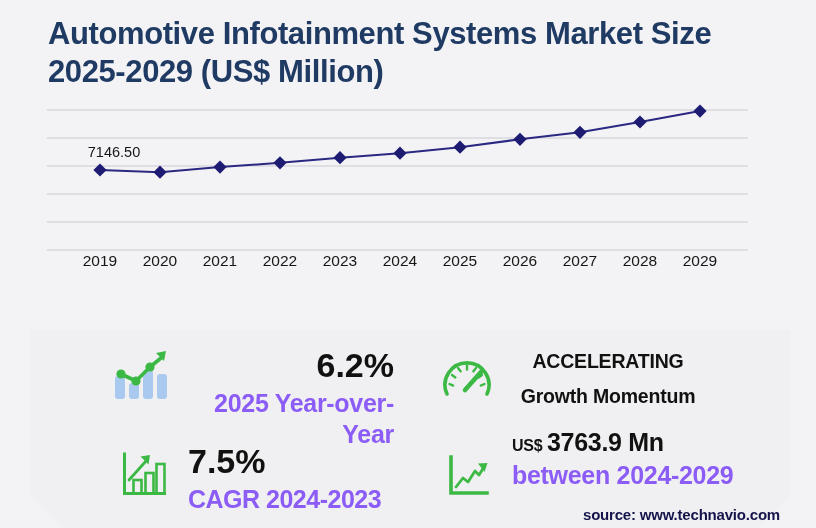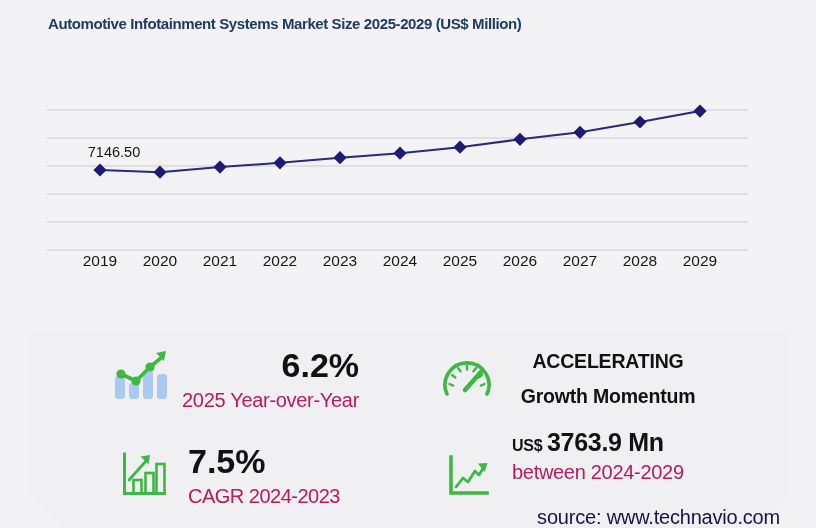--- a/index.html
+++ b/index.html
@@ -18,43 +18,43 @@
   html,body{width:816px;height:528px;}
   body{
     position:relative;
     background:var(--page-bg);
     font-family:"Liberation Sans", sans-serif;
     overflow:hidden;
     color:var(--dark);
   }
   .title{
     position:absolute;left:48px;top:15px;width:706px;
-    font-size:15px;font-weight:700;line-height:1.22;
+    font-size:31px;font-weight:700;line-height:1.22;
     letter-spacing:-0.4px;color:var(--navy);
   }
   .chart-wrap{position:absolute;left:0;top:88px;width:816px;height:192px;}
   svg text.tick{font-family:"Liberation Sans",sans-serif;font-size:15.5px;fill:#161616;}
   svg text.dlabel{font-family:"Liberation Sans",sans-serif;font-size:14.5px;fill:#161616;}
   .panel{
     position:absolute;left:30px;top:330px;width:760px;height:198px;
     background:var(--panel-bg);
     clip-path:polygon(0 0,760px 0,760px 165px,727px 198px,33px 198px,0 165px);
   }
   .stat{position:absolute;}
   .stat .icon{position:absolute;}
   .big-value{font-size:34px;font-weight:700;letter-spacing:0;color:var(--dark);line-height:1;}
-  .stat-label{font-size:20px;font-weight:400;letter-spacing:-0.3px;color:#be185d;line-height:1.22;}
+  .stat-label{font-size:25px;font-weight:700;letter-spacing:-0.3px;color:#8b5cf6;line-height:1.22;}
   .momentum-block{text-align:center;}
   .momentum-line1{font-size:19.5px;font-weight:600;letter-spacing:-0.2px;}
   .momentum-line2{font-size:19.5px;font-weight:600;letter-spacing:-0.2px;}
   .currency{font-size:16px;font-weight:700;letter-spacing:-0.2px;}
   .inc-value{font-size:25px;font-weight:700;letter-spacing:-0.3px;margin-top:32px;}
   .source{
     position:absolute;right:36px;top:506px;
-    font-size:20px;font-weight:400;color:var(--source);letter-spacing:-0.2px;
+    font-size:15px;font-weight:700;color:var(--source);letter-spacing:-0.2px;
   }
 </style>
 </head>
 <body>
 
 <div class="title">Automotive Infotainment Systems Market Size 2025-2029 (US$ Million)</div>
 
 <div class="chart-wrap">
   <svg id="chart-svg" width="816" height="192" viewBox="0 0 816 192">
       <line x1="47" y1="162.0" x2="748" y2="162.0" stroke="#cbcbd1" stroke-width="1.2"></line>

